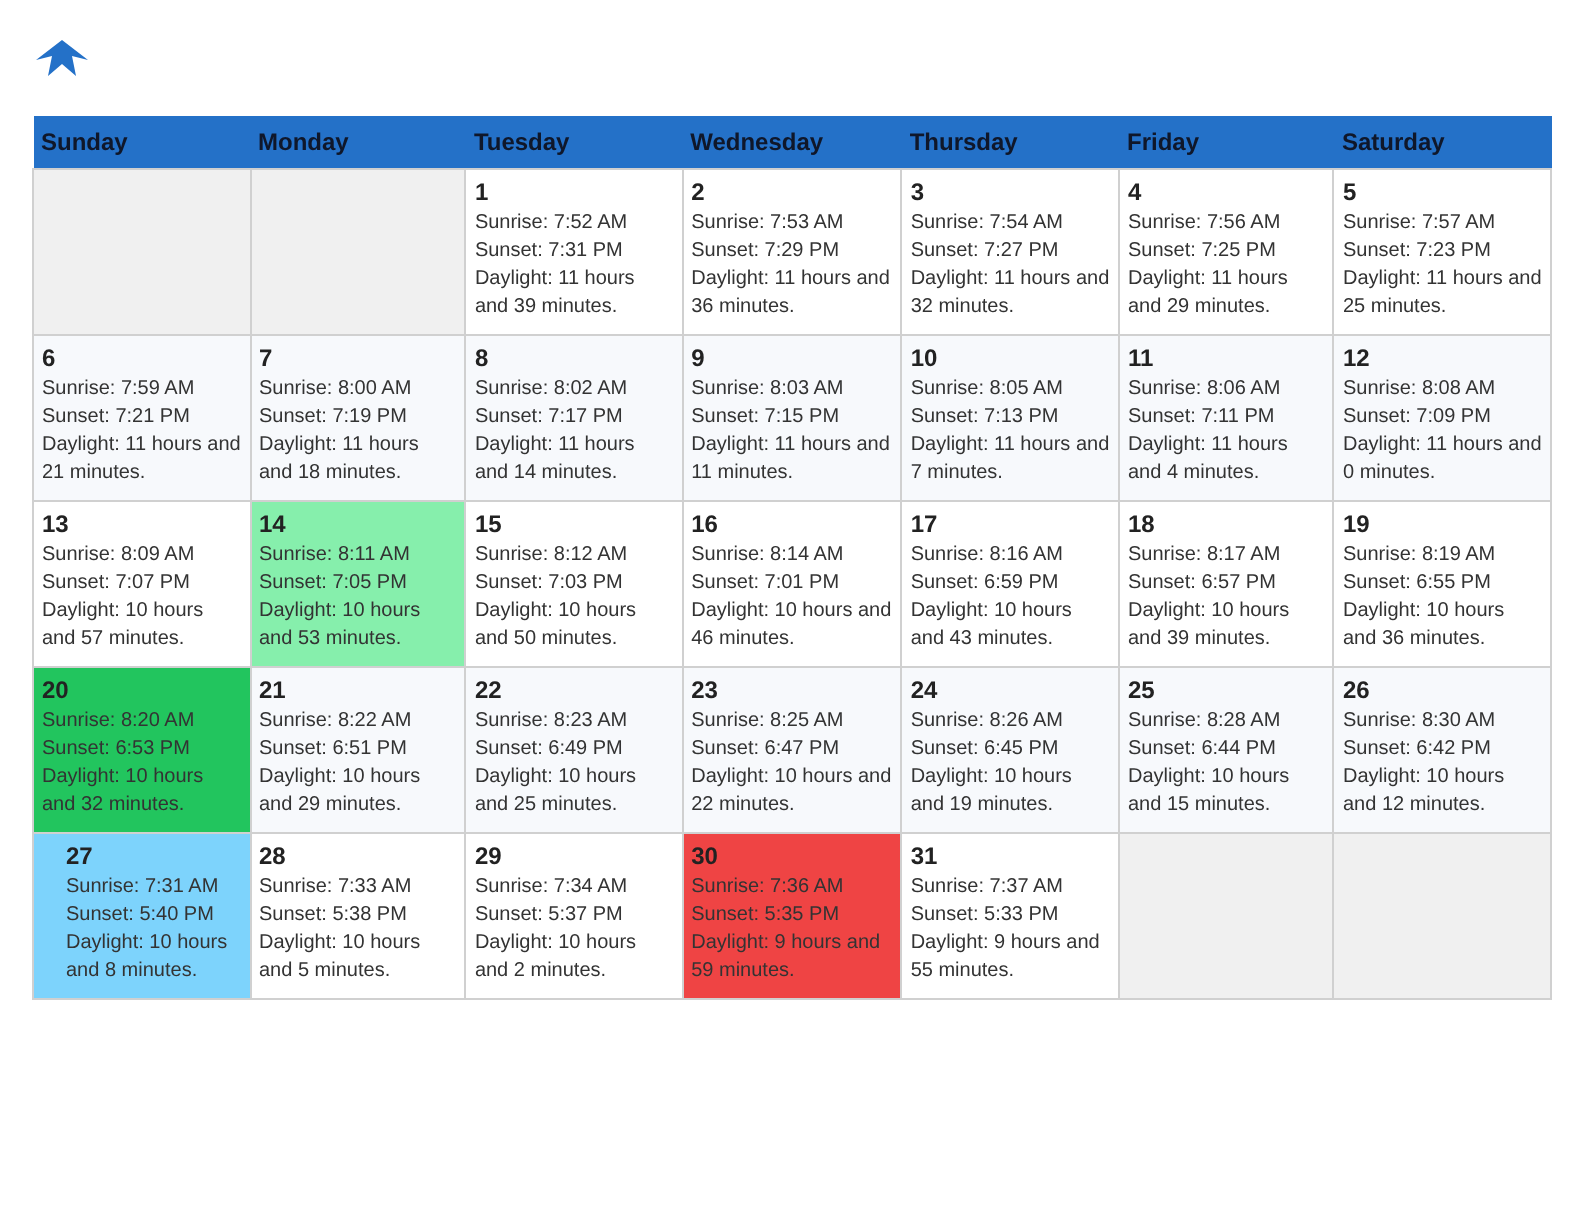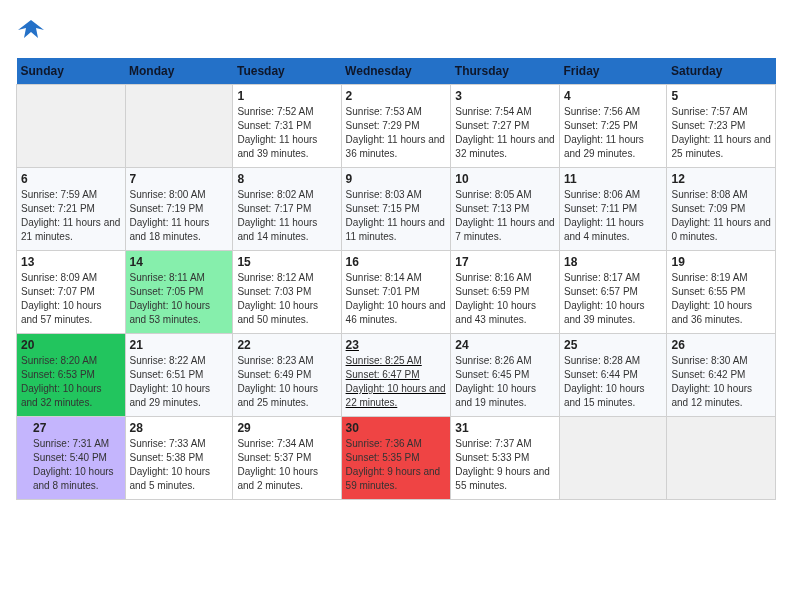--- a/index.html
+++ b/index.html
@@ -212,39 +212,39 @@
           <div class="day-detail">Sunrise: 8:20 AM<br>Sunset: 6:53 PM<br>Daylight: 10 hours and 32 minutes.</div>
         </td>
         <td style="background: rgb(247, 249, 252);">
           <span class="day-num">21</span>
           <div class="day-detail">Sunrise: 8:22 AM<br>Sunset: 6:51 PM<br>Daylight: 10 hours and 29 minutes.</div>
         </td>
         <td style="background: rgb(247, 249, 252);">
           <span class="day-num">22</span>
           <div class="day-detail">Sunrise: 8:23 AM<br>Sunset: 6:49 PM<br>Daylight: 10 hours and 25 minutes.</div>
         </td>
-        <td style="background: rgb(247, 249, 252); text-decoration: underline;">
+        <td style="background: rgb(247, 249, 252);">
           <span class="day-num">23</span>
           <div class="day-detail">Sunrise: 8:25 AM<br>Sunset: 6:47 PM<br>Daylight: 10 hours and 22 minutes.</div>
         </td>
         <td style="background: rgb(247, 249, 252);">
           <span class="day-num">24</span>
           <div class="day-detail">Sunrise: 8:26 AM<br>Sunset: 6:45 PM<br>Daylight: 10 hours and 19 minutes.</div>
         </td>
         <td style="background: rgb(247, 249, 252);">
           <span class="day-num">25</span>
           <div class="day-detail">Sunrise: 8:28 AM<br>Sunset: 6:44 PM<br>Daylight: 10 hours and 15 minutes.</div>
         </td>
         <td style="background: rgb(247, 249, 252);">
           <span class="day-num">26</span>
           <div class="day-detail">Sunrise: 8:30 AM<br>Sunset: 6:42 PM<br>Daylight: 10 hours and 12 minutes.</div>
         </td>
       </tr>
       <tr>
-        <td style="background: #c4b5fd; padding-left: 16px;">
+        <td style="background: #7dd3fc; padding-left: 16px;">
           <span class="day-num">27</span>
           <div class="day-detail">Sunrise: 7:31 AM<br>Sunset: 5:40 PM<br>Daylight: 10 hours and 8 minutes.</div>
         </td>
         <td style="background: rgb(255, 255, 255);">
           <span class="day-num">28</span>
           <div class="day-detail">Sunrise: 7:33 AM<br>Sunset: 5:38 PM<br>Daylight: 10 hours and 5 minutes.</div>
         </td>
         <td style="background: rgb(255, 255, 255);">
           <span class="day-num">29</span>
           <div class="day-detail">Sunrise: 7:34 AM<br>Sunset: 5:37 PM<br>Daylight: 10 hours and 2 minutes.</div>

